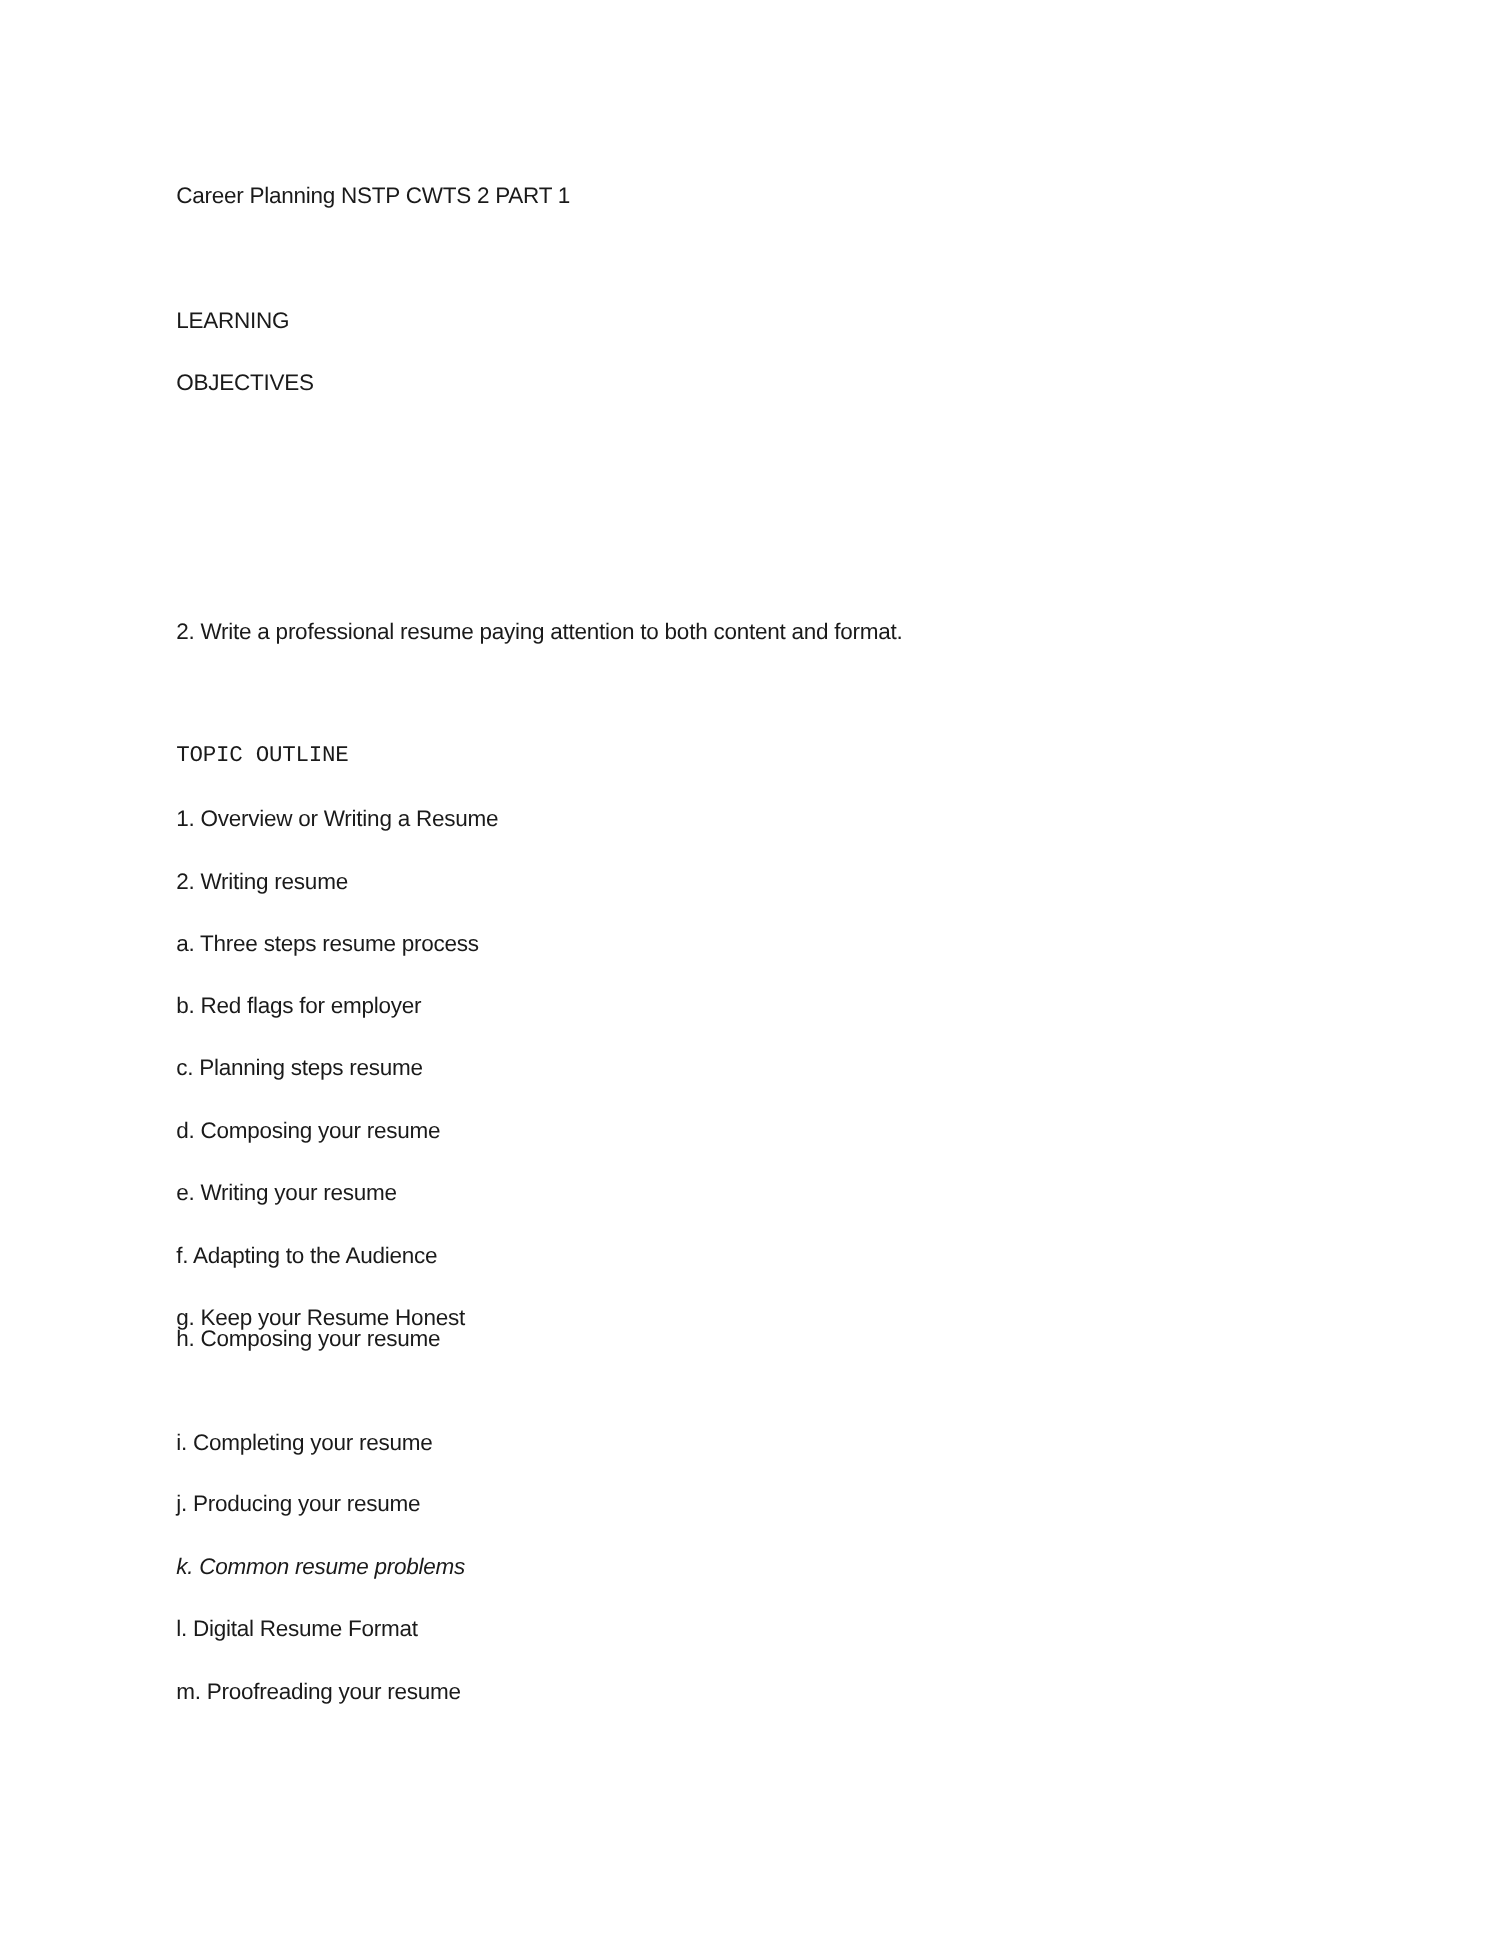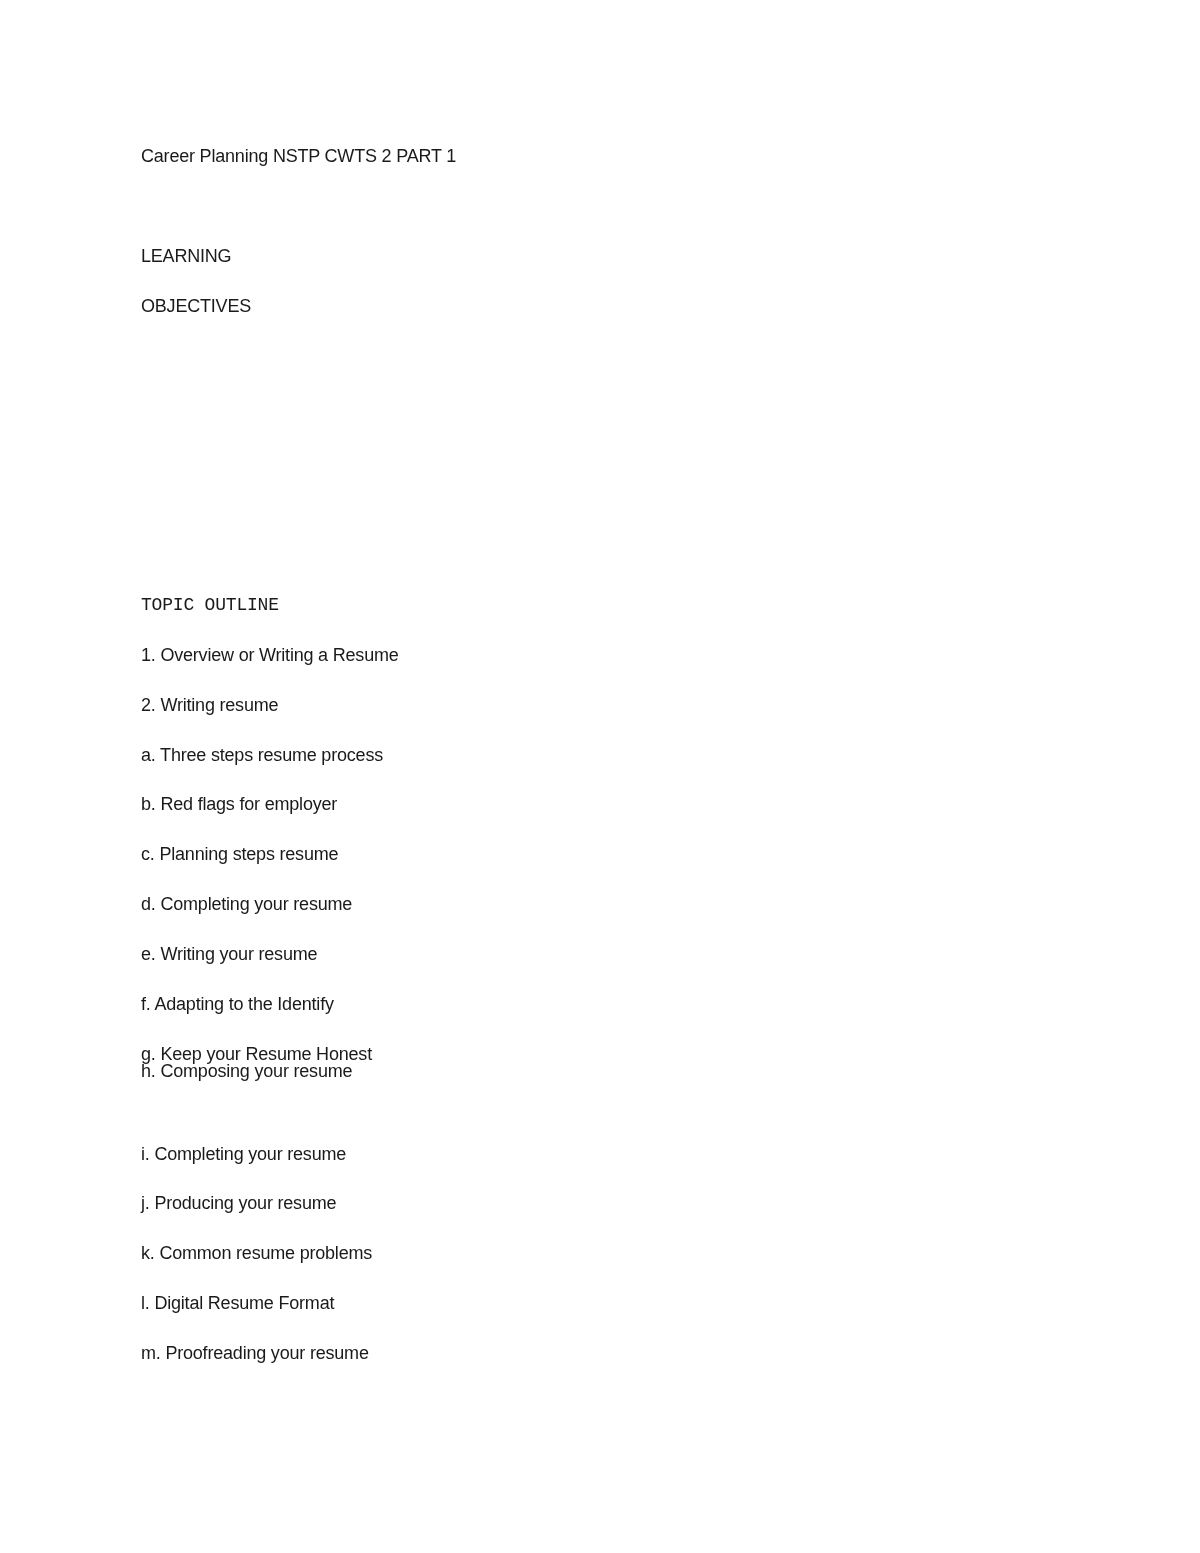--- a/index.html
+++ b/index.html
@@ -34,31 +34,32 @@
   </style>
 </head>
 <body>
 
 <div class="page">
   <div class="line" style="top:145px;">Career Planning NSTP CWTS 2 PART 1</div>
 
   <div class="line" style="top:245px;">LEARNING</div>
   <div class="line" style="top:295px;">OBJECTIVES</div>
 
+  <div class="line" style="top:494px;">2. Write a professional resume paying attention to both content and format.</div>
 
   <div class="line" style="top:594px;font-family:Liberation Mono, monospace;">TOPIC OUTLINE</div>
 
   <div class="line" style="top:644px;">1. Overview or Writing a Resume</div>
   <div class="line" style="top:694px;">2. Writing resume</div>
   <div class="line" style="top:744px;">a. Three steps resume process</div>
   <div class="line" style="top:793px;">b. Red flags for employer</div>
   <div class="line" style="top:843px;">c. Planning steps resume</div>
-  <div class="line" style="top:893px;">d. Completing your resume</div>
+  <div class="line" style="top:893px;">d. Composing your resume</div>
   <div class="line" style="top:943px;">e. Writing your resume</div>
-  <div class="line" style="top:993px;">f. Adapting to the Identify</div>
+  <div class="line" style="top:993px;">f. Adapting to the Audience</div>
   <div class="line" style="top:1043px;">g. Keep your Resume Honest</div>
   <div class="line" style="top:1060px;">h. Composing your resume</div>
   <div class="line" style="top:1143px;">i. Completing your resume</div>
   <div class="line" style="top:1192px;">j. Producing your resume</div>
-  <div class="line" style="top:1242px;">k. Common resume problems</div>
+  <div class="line" style="top:1242px;font-style:italic;">k. Common resume problems</div>
   <div class="line" style="top:1292px;">l. Digital Resume Format</div>
   <div class="line" style="top:1342px;">m. Proofreading your resume</div>
 </div>
 
 </body></html>

